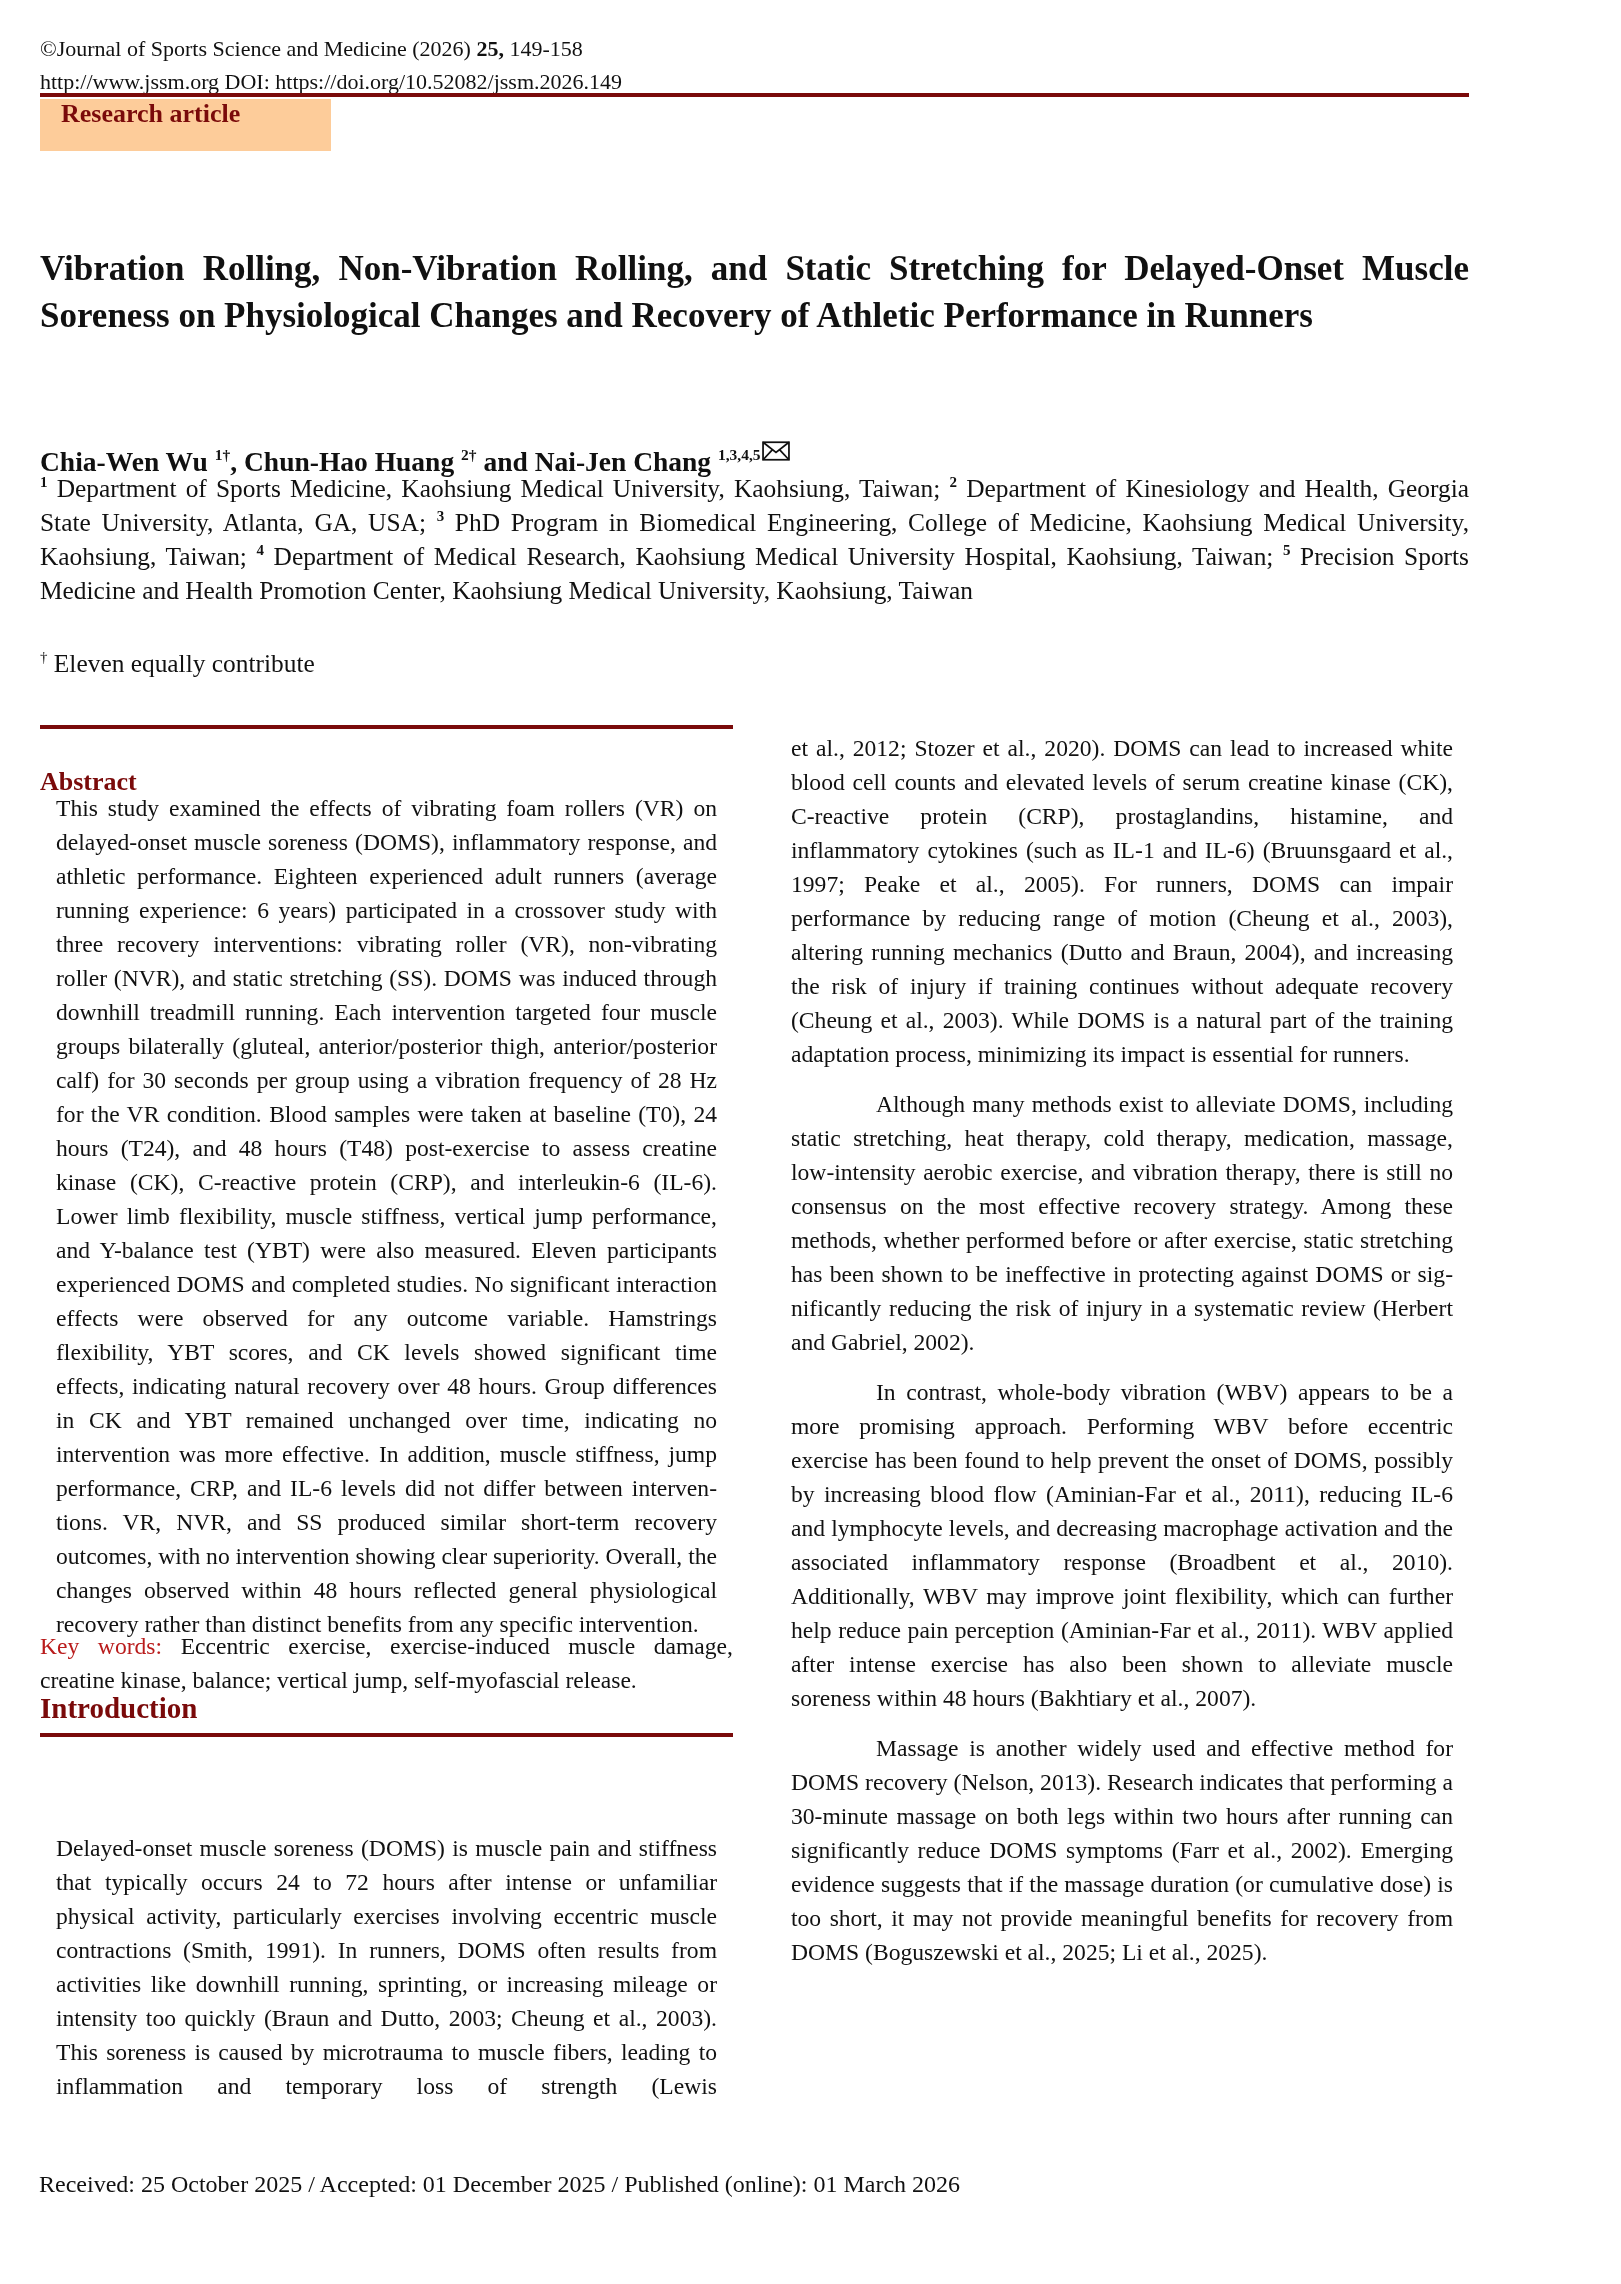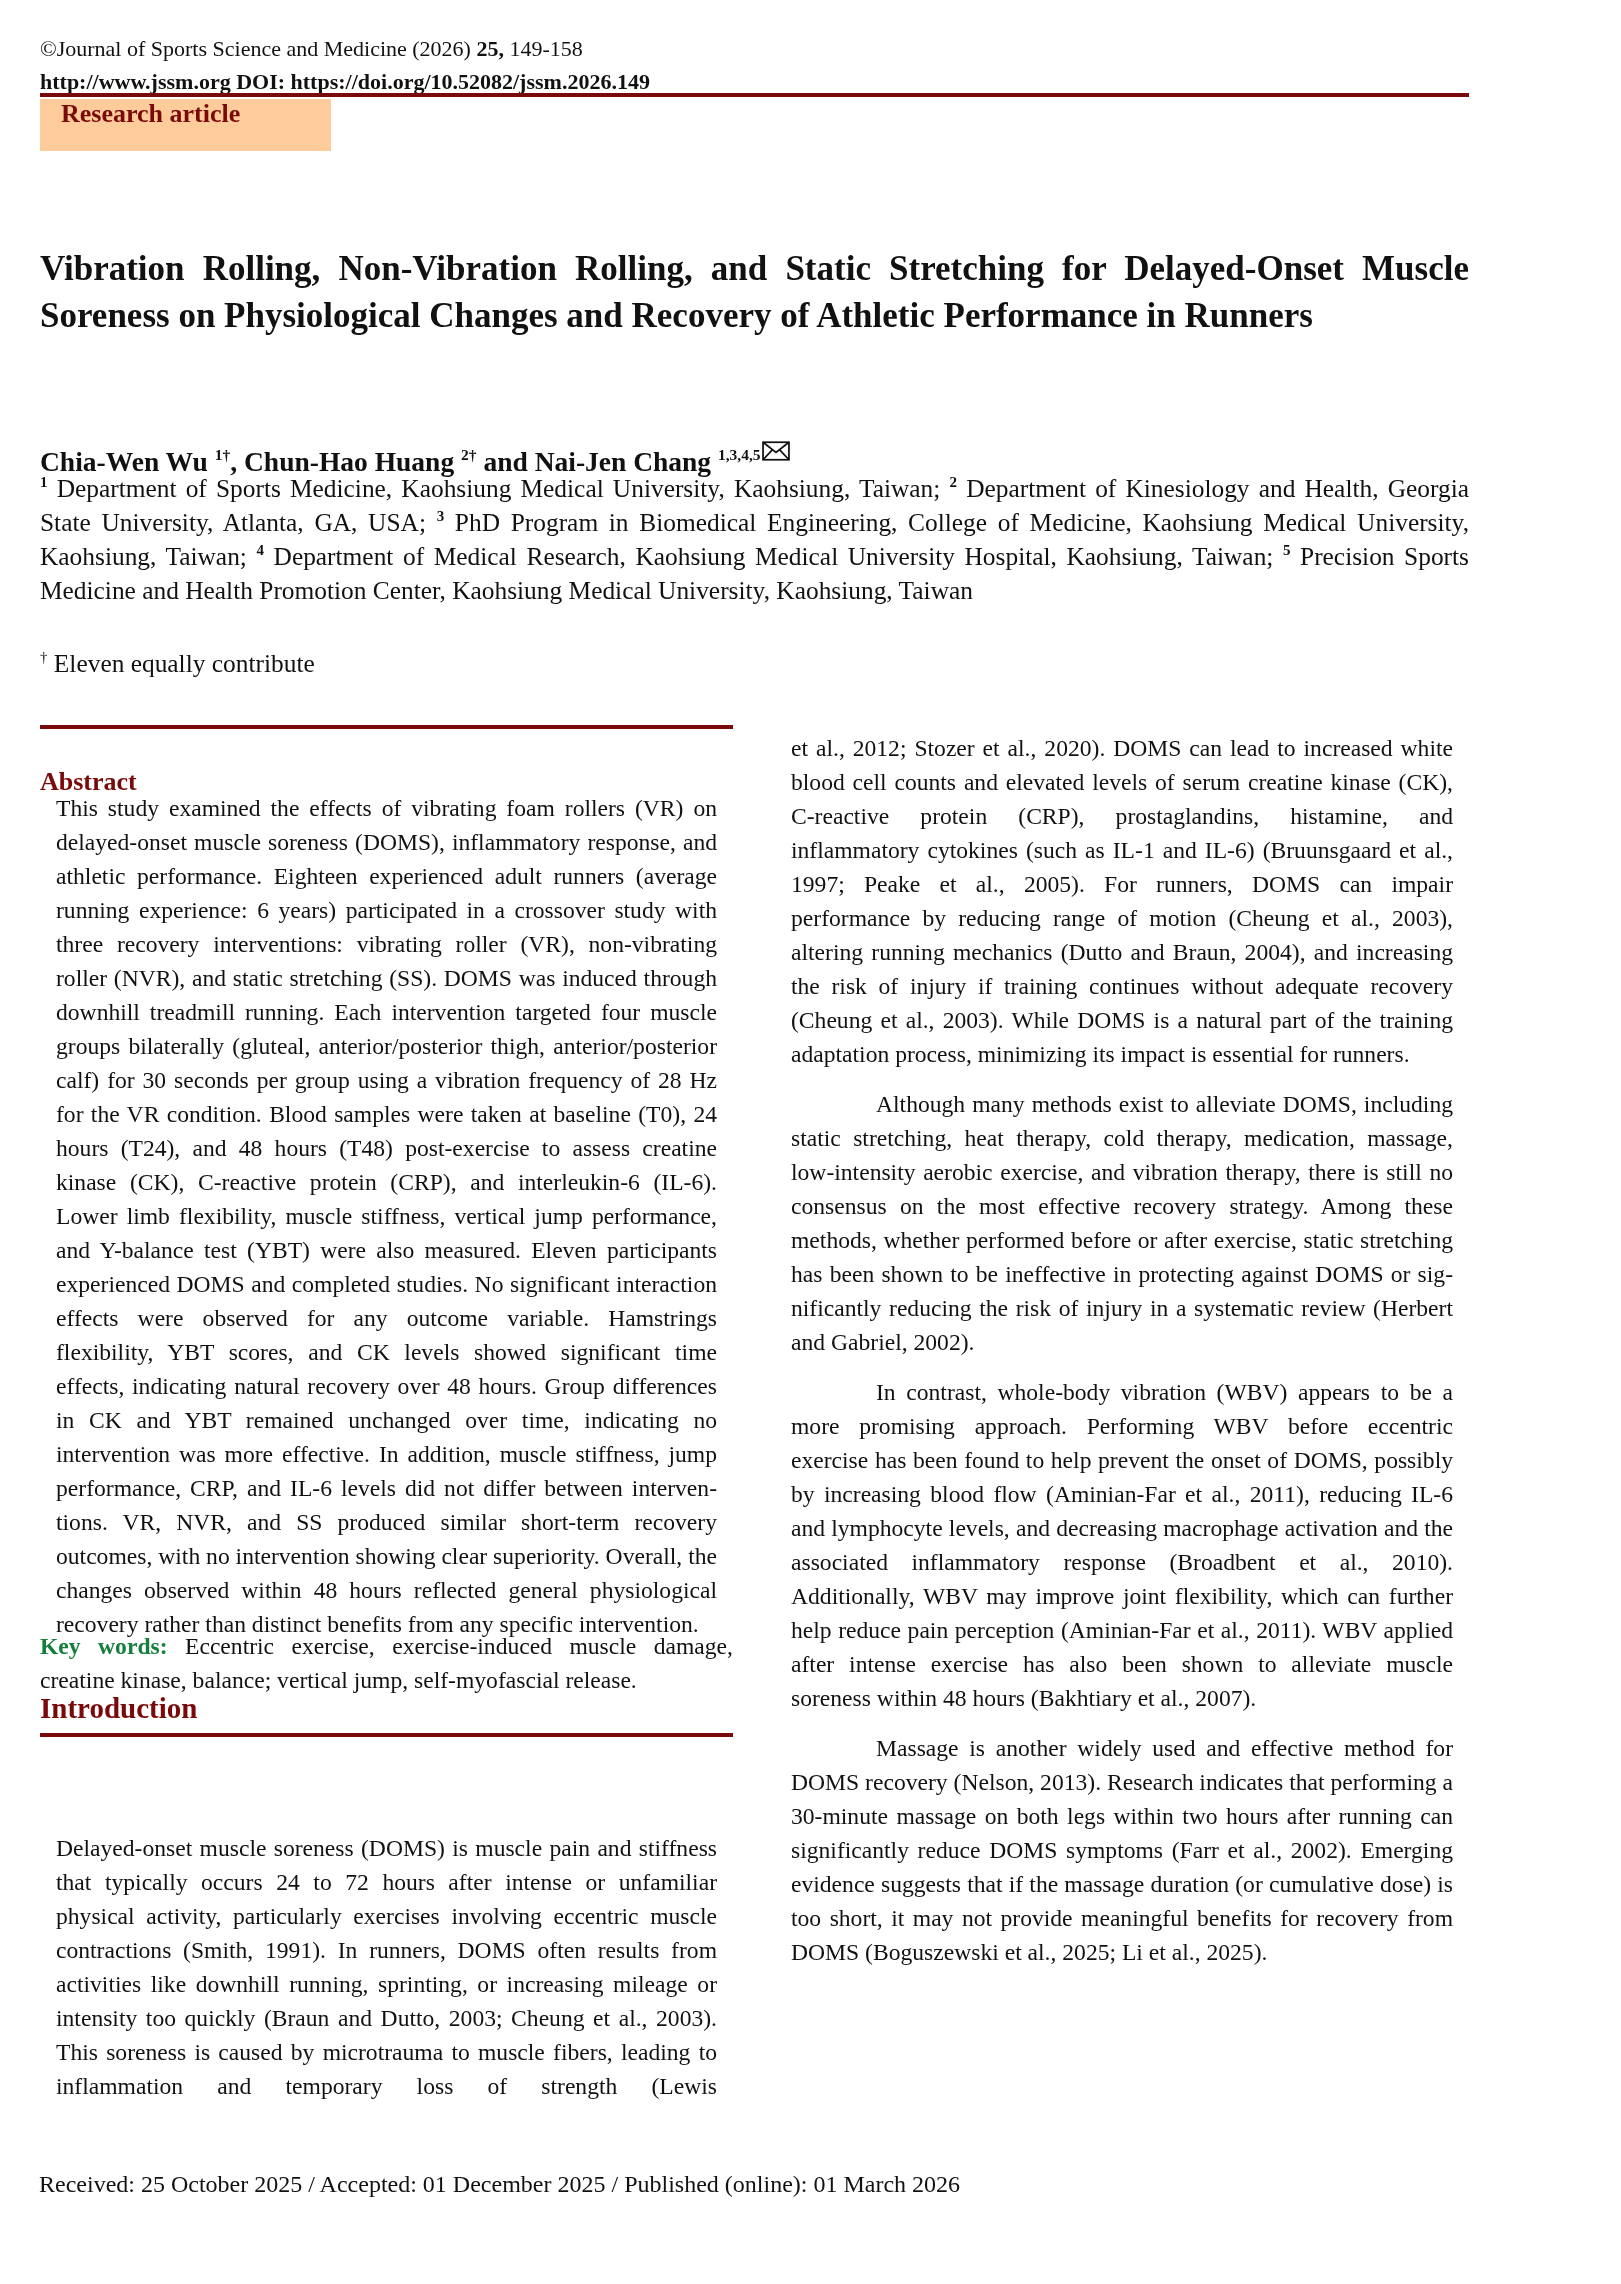--- a/index.html
+++ b/index.html
@@ -3,21 +3,21 @@
 <meta charset="utf-8">
 <style>
   html, body { margin: 0; padding: 0; background: #ffffff; }
   body {
     width: 1622px; height: 2284px; position: relative; overflow: hidden;
     font-family: "Liberation Serif", "DejaVu Serif", serif; color: #111;
   }
   .abs { position: absolute; }
   .hdr { left: 40px; font-size: 22px; line-height: 28px; }
   #hdr1 { top: 35px; text-align: center; }
-  #hdr2 { top: 68px; font-weight: bold; }
+  #hdr2 { top: 68px; }
   .rule-dark { position: absolute; background: #7a0a0a; }
   #top-rule { left: 40px; top: 93px; width: 1429px; height: 3.5px; }
   #badge {
     left: 40px; top: 99px; width: 291px; height: 52px; background: #fdcc9a;
     display: flex; align-items: flex-start;
   }
   #badge span { margin-left: 21px; font-weight: bold; font-size: 26px; color: #7a0a0a; }
 
   #title {
     left: 40px; top: 245px; width: 1429px; font-weight: bold; font-size: 35px;
@@ -37,21 +37,21 @@
   #equal { left: 40px; top: 646px; font-size: 25.4px; line-height: 34px; }
   #equal sup { font-size: 15px; vertical-align: 10px; line-height: 0; }
 
   .col { position: absolute; font-size: 23.6px; line-height: 34px; text-align: justify; hyphens: manual; }
   #right-col { left: 775px; width: 694px; top: 715px; }
 
   #abs-rule { left: 40px; top: 725px; width: 693px; height: 3.5px; }
   #abs-head { left: 40px; top: 741px; font-weight: bold; font-size: 26px; color: #7a0a0a; line-height: 34px; margin-top: 24px; }
   #abs-text { top: 775px; }
   #kw { top: 1629px; }
-  #kw-label { font-weight: bold; color: #15803d; margin-top: 8px; }
+  #kw-label { font-weight: normal; color: #b91c1c; margin-top: 8px; }
   #kw-rule { left: 40px; top: 1733px; width: 693px; height: 3.5px; }
   #intro-head { left: 40px; top: 1690px; font-weight: bold; font-size: 29px; color: #7a0a0a; line-height: 37px; }
   #intro-text { top: 1815px; }
 
   .para { margin: 16px; }
   .indent { text-indent: 85px; }
   #footer { left: 39px; top: 2170px; font-size: 24px; line-height: 28px; }
 </style>
 </head>
 <body>

